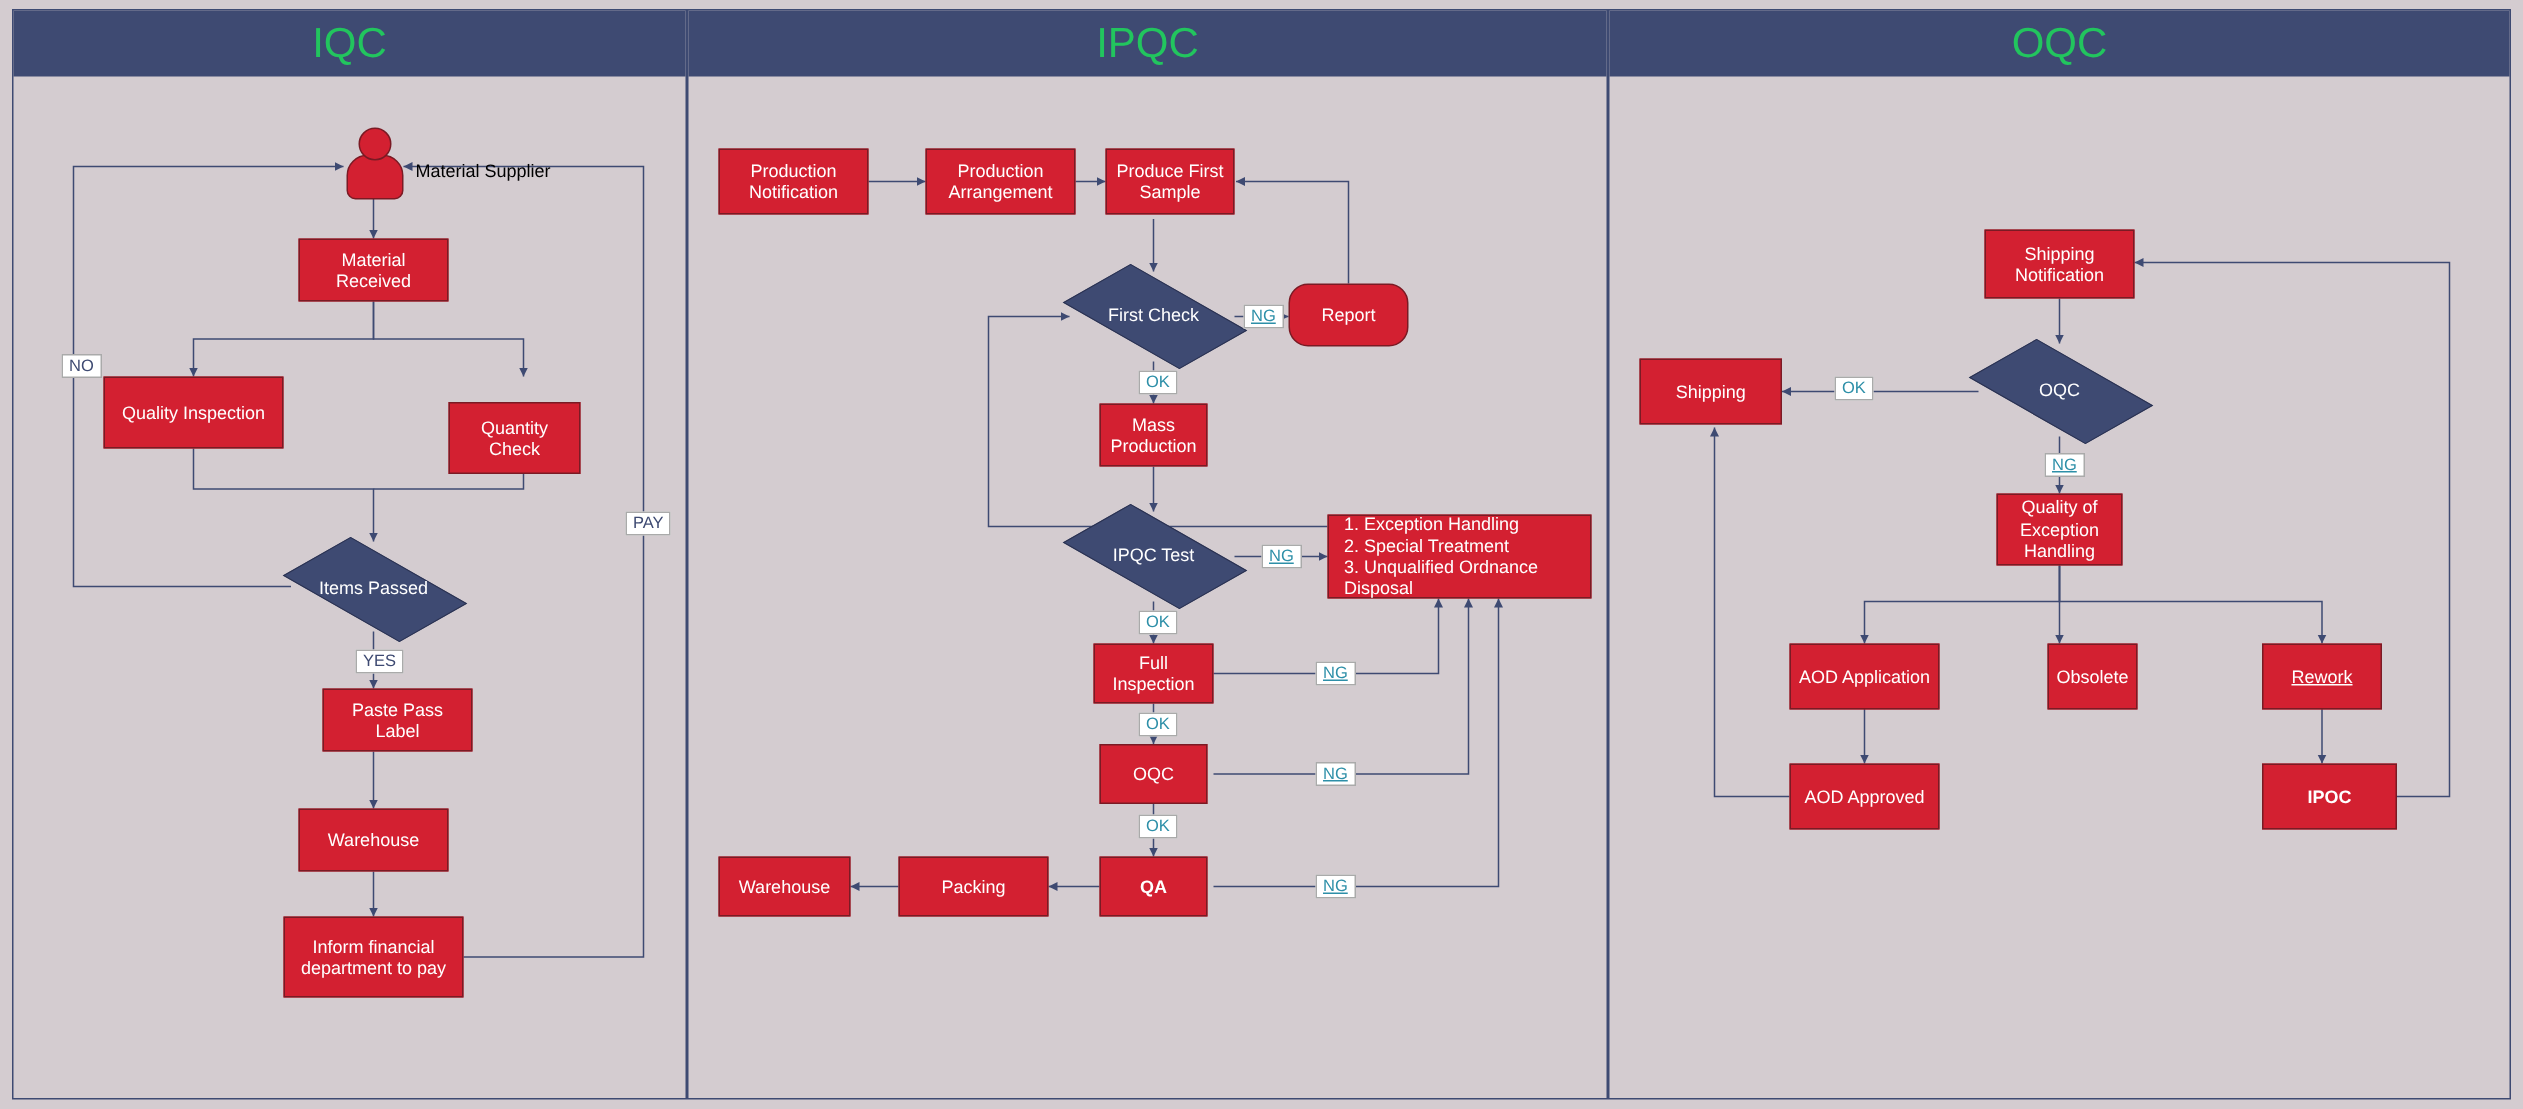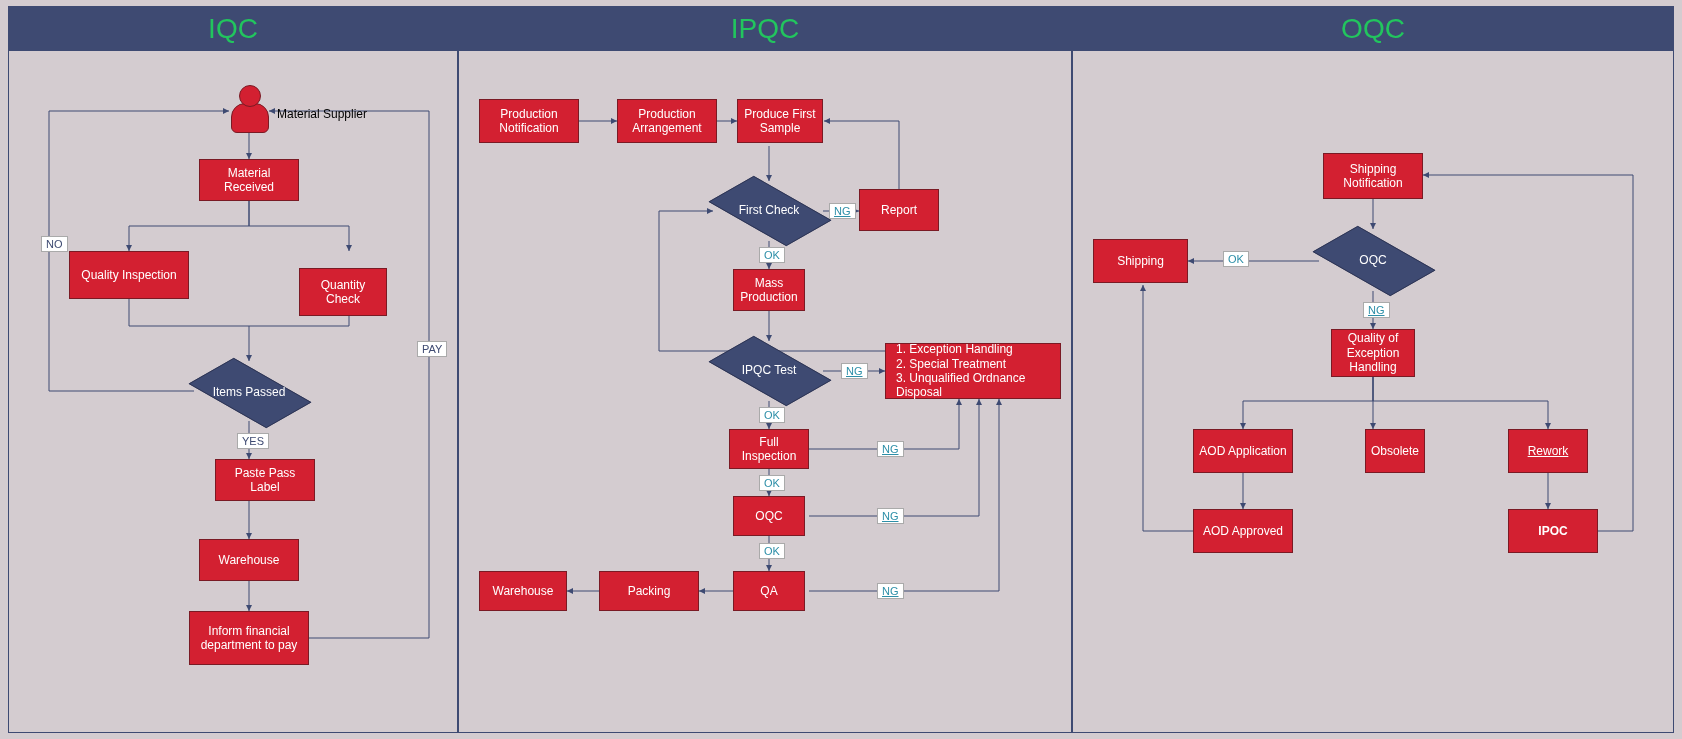--- a/index.html
+++ b/index.html
@@ -193,38 +193,38 @@
       <div class="proc" style="left:20px;top:48px;width:100px;height:44px;">Production Notification</div>
       <div class="proc" style="left:158px;top:48px;width:100px;height:44px;">Production Arrangement</div>
       <div class="proc" style="left:278px;top:48px;width:86px;height:44px;">Produce First Sample</div>
 
       <div class="dec-wrap" style="left:256px;top:128px;">
         <div class="dec">
             <div class="diamond"></div>
             <div class="dlabel">First Check</div>
           </div>
       </div>
-      <div class="proc" style="left:400px;top:138px;width:80px;height:42px;">Report</div>
+      <div class="proc" style="left:400px;top:138px;width:80px;height:42px;border-radius:13px;">Report</div>
 
       <div class="proc" style="left:274px;top:218px;width:72px;height:42px;">Mass Production</div>
 
       <div class="dec-wrap" style="left:256px;top:288px;">
         <div class="dec">
             <div class="diamond"></div>
             <div class="dlabel">IPQC Test</div>
           </div>
       </div>
 
       <div class="proc" style="left:426px;top:292px;width:176px;height:56px;white-space:pre-line;text-align:left;padding-left:10px;">1. Exception Handling
 2. Special Treatment
 3. Unqualified Ordnance Disposal</div>
 
       <div class="proc" style="left:270px;top:378px;width:80px;height:40px;">Full Inspection</div>
       <div class="proc" style="left:274px;top:445px;width:72px;height:40px;">OQC</div>
-      <div class="proc" style="left:274px;top:520px;width:72px;height:40px;">QA</div>
+      <div class="proc" style="left:274px;top:520px;width:72px;height:40px;font-weight:bold;">QA</div>
       <div class="proc" style="left:140px;top:520px;width:100px;height:40px;">Packing</div>
       <div class="proc" style="left:20px;top:520px;width:88px;height:40px;">Warehouse</div>
 
       <div class="elbl ok" style="left:300px;top:196px;">OK</div>
       <div class="elbl ng" style="left:370px;top:152px;">NG</div>
       <div class="elbl ok" style="left:300px;top:356px;">OK</div>
       <div class="elbl ng" style="left:382px;top:312px;">NG</div>
       <div class="elbl ok" style="left:300px;top:424px;">OK</div>
       <div class="elbl ng" style="left:418px;top:390px;">NG</div>
       <div class="elbl ok" style="left:300px;top:492px;">OK</div>

